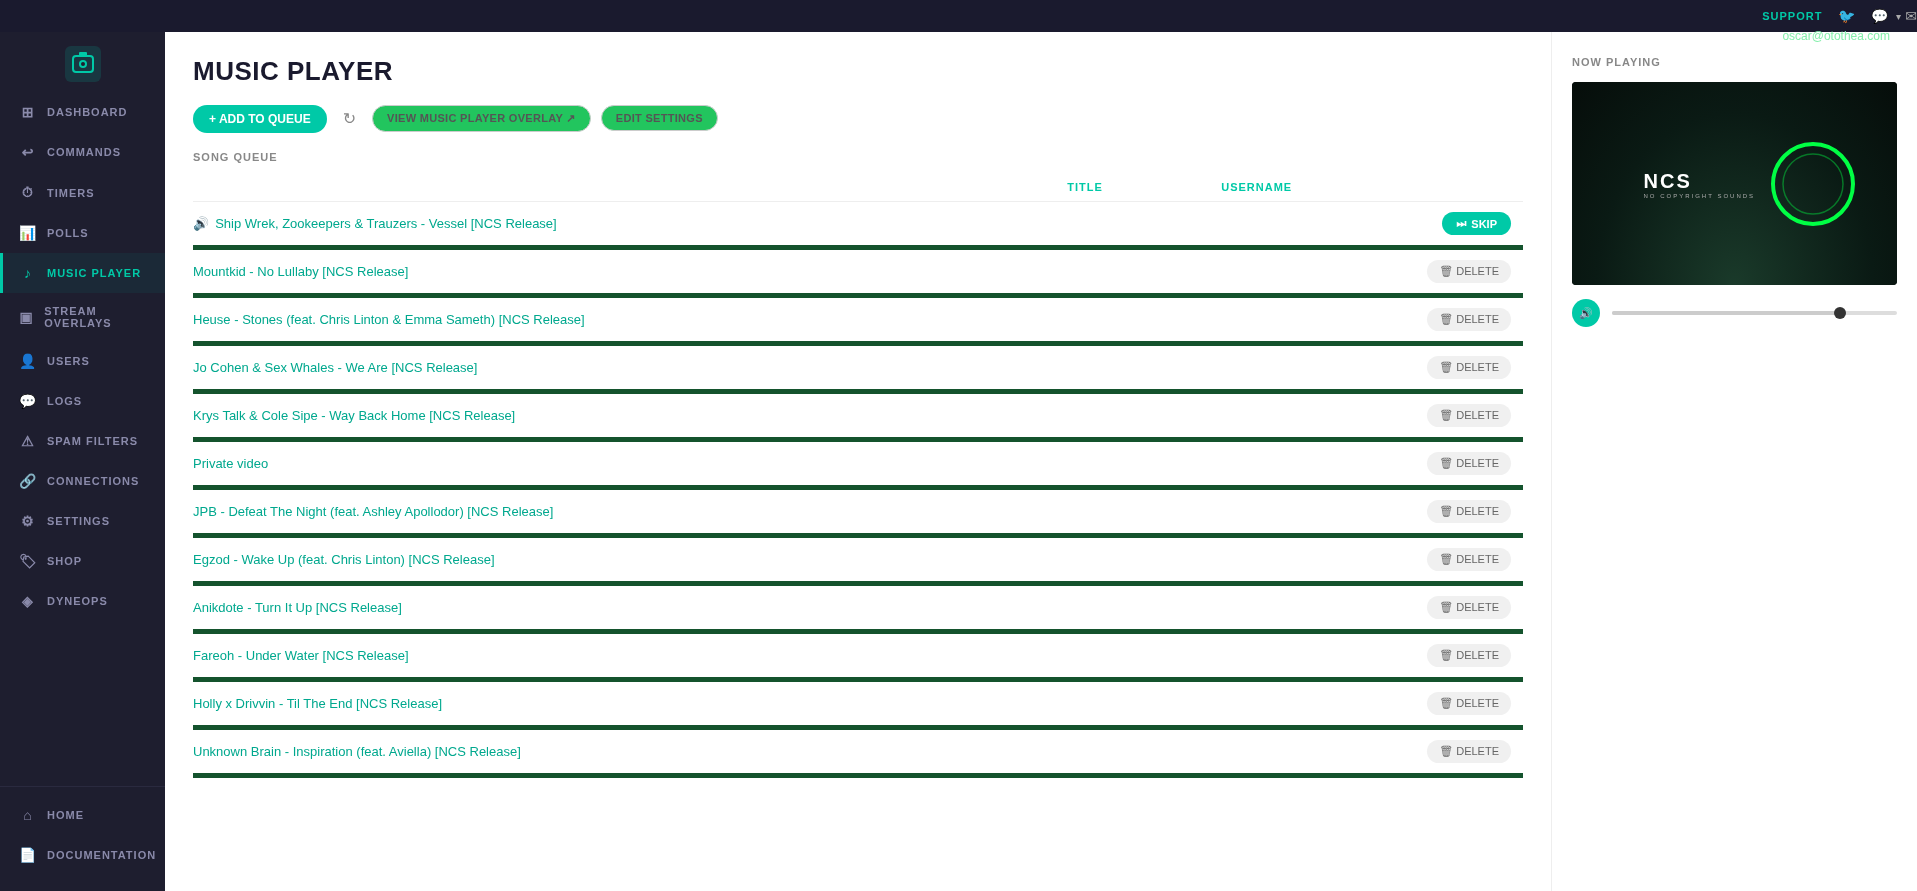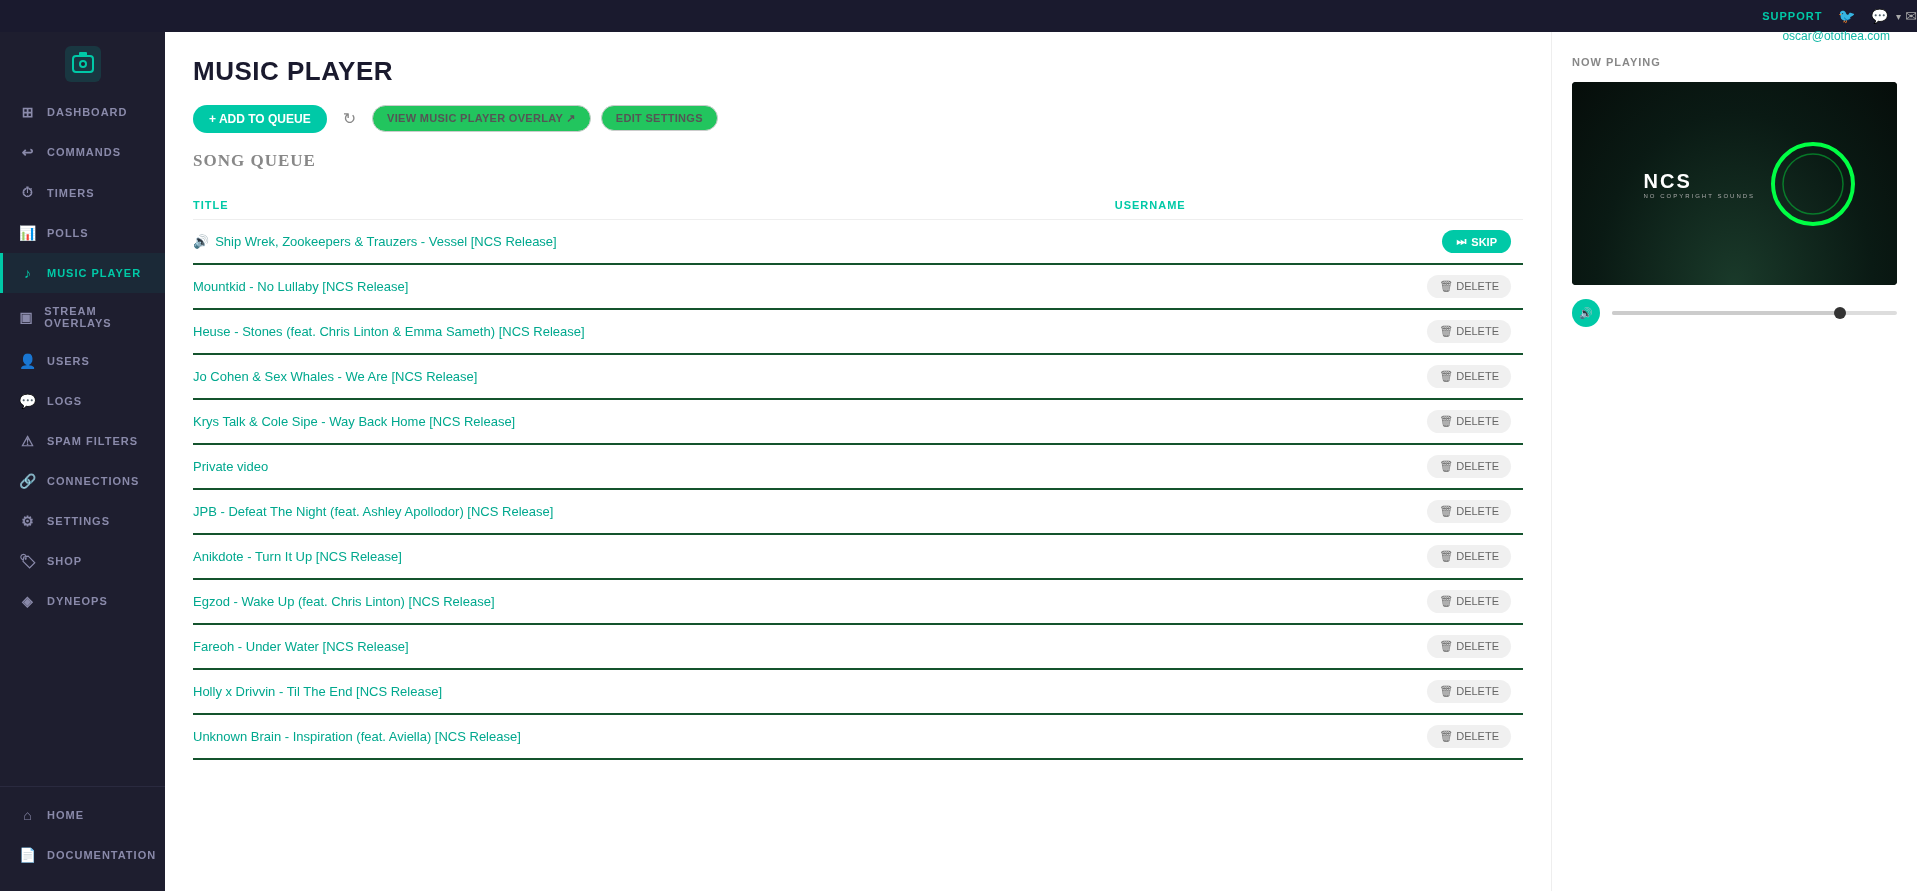--- a/index.html
+++ b/index.html
@@ -33,21 +33,21 @@
     }
     .topbar-right {
       position: absolute;
       right: 16px;
       display: flex;
       align-items: center;
       gap: 6px;
       color: #aaa;
       font-size: 12px;
     }
-    .topbar-right .user-email { color: #14b8a6; margin-top: 40px; }
+    .topbar-right .user-email { color: #86efac; margin-top: 40px; }
     .topbar-right .chevron { color: #aaa; font-size: 10px; }
 
     
     .layout {
       display: flex;
       flex: 1;
       overflow: hidden;
     }
 
     
@@ -134,47 +134,46 @@
       font-weight: 600;
       color: #555;
       cursor: pointer;
       display: flex;
       align-items: center;
       gap: 5px;
       letter-spacing: 0.3px;
     }
 
     .section-label {
-      font-size: 17px;
+      font-size: 11px;
       font-weight: 700;
       color: #888;
       letter-spacing: 1px;
-      margin-bottom: 20px;
+      margin-bottom: 10px;
       text-transform: uppercase;
-      font-family: Liberation Serif, serif;
     }
 
     .queue-table {
       width: 100%;
       border-collapse: collapse;
     }
     .queue-table th {
-      text-align: left;
+      text-align: right;
       font-size: 11px;
       font-weight: 700;
       color: #00c9a7;
       letter-spacing: 1px;
       padding: 8px 12px 8px 0;
       border-bottom: 1px solid #eee;
       text-transform: uppercase;
       margin-left: 34px;
     }
     .queue-table td {
       padding: 10px 12px 10px 0;
-      border-bottom: 2px solid #14532d;
+      border-bottom: 5px solid #14532d;
       font-size: 13px;
       color: #00a88e;
     }
     .queue-table td.username { color: #555; }
     .queue-table td.actions { text-align: right; white-space: nowrap; }
 
     .btn-skip {
       background: #00c9a7;
       color: #fff;
       border: none;
@@ -473,26 +472,26 @@
               <td><span>Private video</span></td>
               <td class="username"></td>
               <td class="actions"><button class="btn-delete">🗑 DELETE</button></td>
             </tr>
             <tr>
               <td><span>JPB - Defeat The Night (feat. Ashley Apollodor) [NCS Release]</span></td>
               <td class="username"></td>
               <td class="actions"><button class="btn-delete">🗑 DELETE</button></td>
             </tr>
             <tr>
+              <td><span>Egzod - Wake Up (feat. Chris Linton) [NCS Release]</span></td>
+              <td class="username"></td>
+              <td class="actions"><button class="btn-delete">🗑 DELETE</button></td>
+            </tr>
+            <tr>
               <td><span>Anikdote - Turn It Up [NCS Release]</span></td>
-              <td class="username"></td>
-              <td class="actions"><button class="btn-delete">🗑 DELETE</button></td>
-            </tr>
-            <tr>
-              <td><span>Egzod - Wake Up (feat. Chris Linton) [NCS Release]</span></td>
               <td class="username"></td>
               <td class="actions"><button class="btn-delete">🗑 DELETE</button></td>
             </tr>
             <tr>
               <td><span>Fareoh - Under Water [NCS Release]</span></td>
               <td class="username"></td>
               <td class="actions"><button class="btn-delete">🗑 DELETE</button></td>
             </tr>
             <tr>
               <td><span>Holly x Drivvin - Til The End [NCS Release]</span></td>

